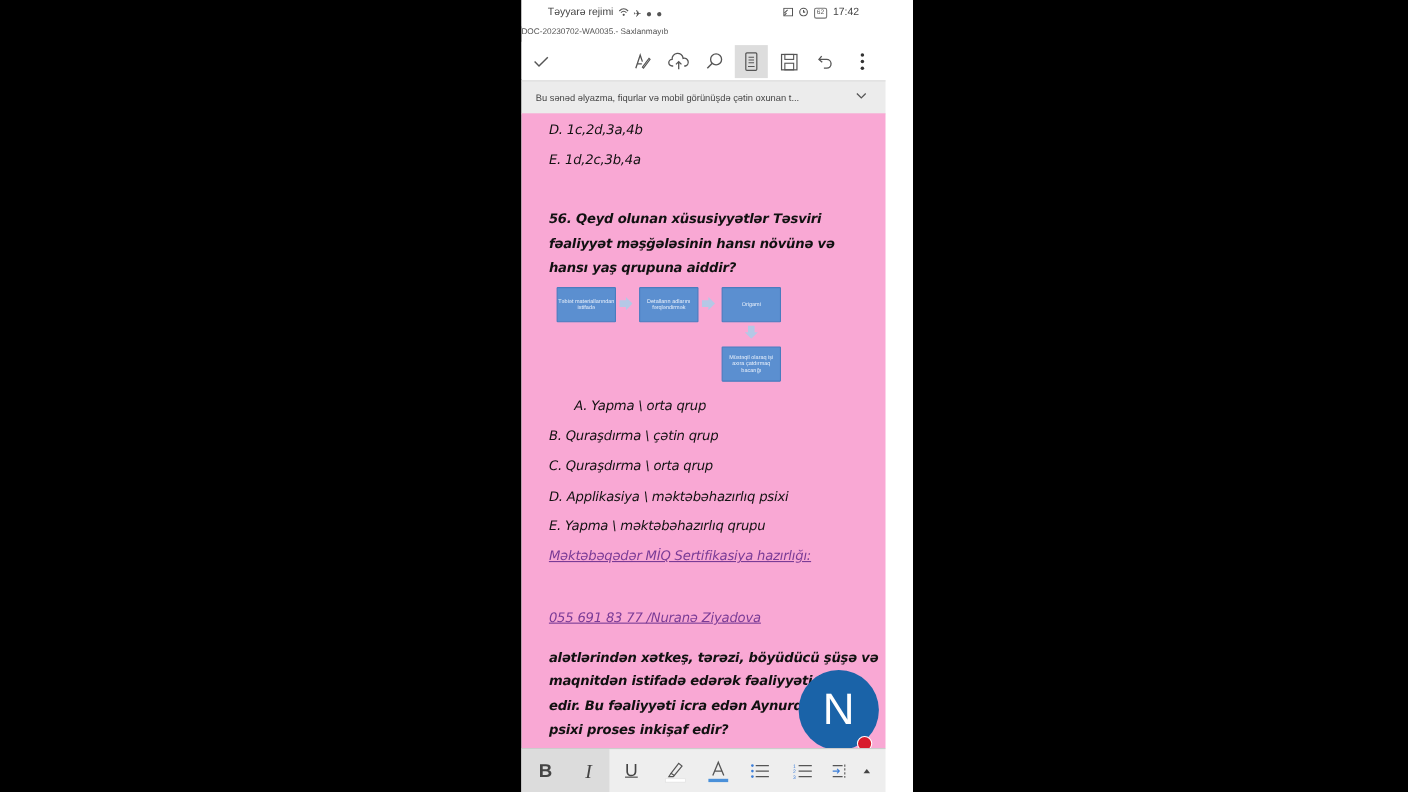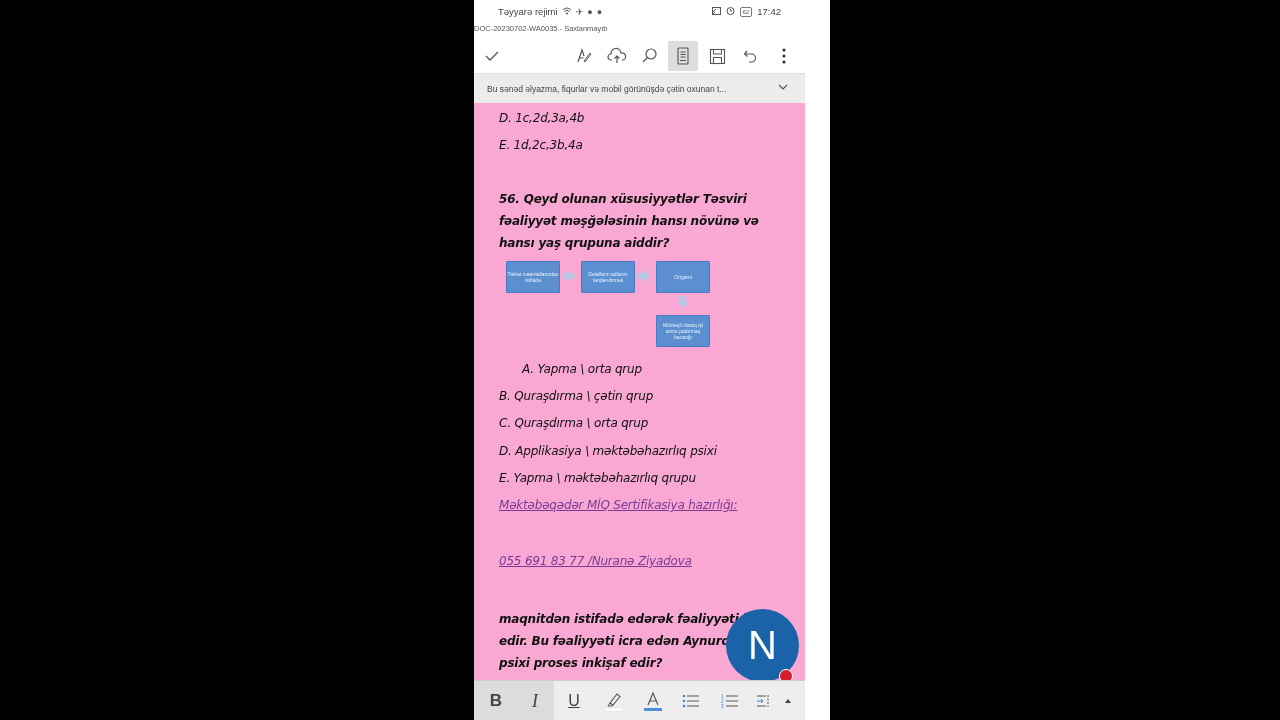--- a/index.html
+++ b/index.html
@@ -153,20 +153,21 @@
 
     <div class="line" style="top:259px;margin-left:23px;">A. Yapma \ orta qrup</div>
     <div class="line" style="top:286px;">B. Quraşdırma \ çətin qrup</div>
     <div class="line" style="top:313px;">C. Quraşdırma \ orta qrup</div>
     <div class="line" style="top:341px;">D. Applikasiya \ məktəbəhazırlıq psixi</div>
     <div class="line" style="top:368px;">E. Yapma \ məktəbəhazırlıq qrupu</div>
 
     <div class="line link" style="top:395px;text-decoration:underline;">Məktəbəqədər MİQ Sertifikasiya hazırlığı:</div>
     <div class="line link" style="top:417px;margin-top:34px;">055 691 83 77 /Nuranə Ziyadova</div>
 
+    <div class="line bold" style="top:488px;">alətlərindən xətkeş, tərəzi, böyüdücü şüşə və</div>
     <div class="line bold" style="top:509px;">maqnitdən istifadə edərək fəaliyyəti i</div>
     <div class="line bold" style="top:531px;">edir. Bu fəaliyyəti icra edən Aynurda</div>
     <div class="line bold" style="top:553px;">psixi proses inkişaf edir?</div>
   </div>
 
   <div class="fab">
     <span>N</span>
   </div>
   <div class="fab-dot"></div>
 

